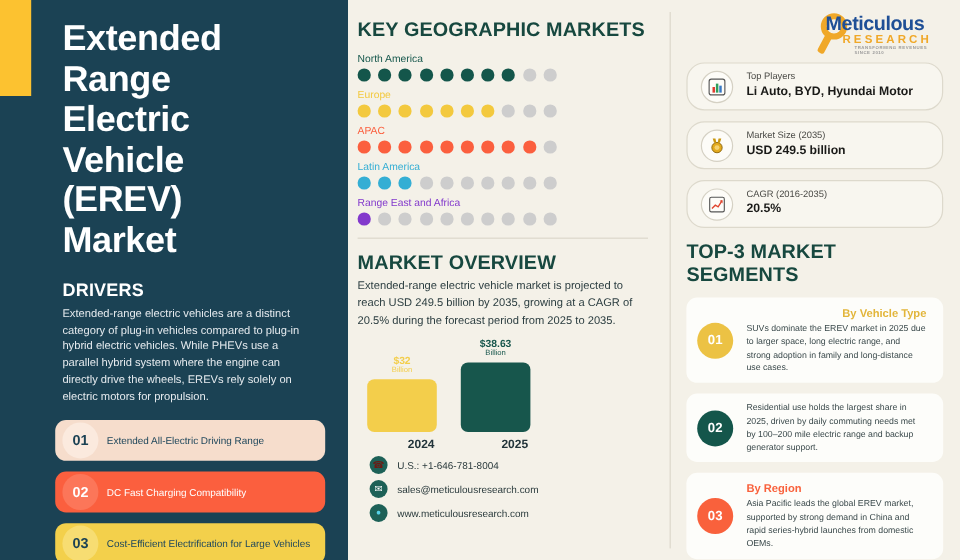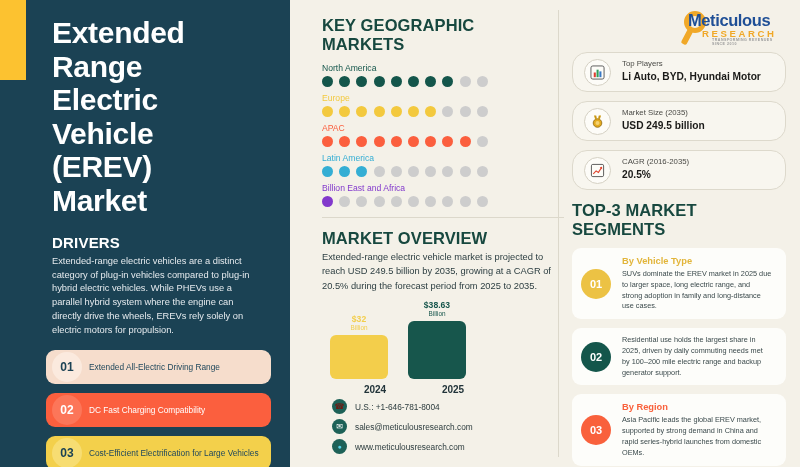--- a/index.html
+++ b/index.html
@@ -57,21 +57,21 @@
   .driver-label {
     font-size: 8.3px; line-height: 1.35; padding-left: 7px; padding-right: 8px;
   }
   .d1 .driver-label { color: #20485c; text-align: right; }
   .d2 .driver-label { color: #ffffff; }
   .d3 .driver-label { color: #20485c; }
 
   
   .mid-col {
     flex: 0 0 268px; width: 268px; height: 467px;
-    padding: 16px 12px 0 32px; position: relative;
+    padding: 16px 12px 0 8px; position: relative;
   }
   .section-title {
     font-size: 16.5px; font-weight: bold; color: #17483f; letter-spacing: 0.1px;
   }
   .geo-list { margin-top: 9px; }
   .geo-row { margin-bottom: 6px; }
   .geo-name { font-size: 8.6px; font-weight: normal; margin-bottom: 3px; }
   .dots { display: flex; gap: 6.2px; }
   .dot { width: 11px; height: 11px; border-radius: 50%; background: #cdcdcd; }
 
@@ -155,21 +155,21 @@
   .seg-num {
     flex: 0 0 30px; width: 30px; height: 30px; border-radius: 50%;
     display: flex; align-items: center; justify-content: center;
     font-size: 11px; font-weight: bold; color: #ffffff;
   }
   .seg-num.s1 { background: #ecc244; }
   .seg-num.s2 { background: #14564b; }
   .seg-num.s3 { background: #f9613c; }
   .seg-txt { margin-left: 11px; padding-right: 4px; }
   .seg-head { font-size: 9.3px; font-weight: bold; line-height: 1.4; margin-bottom: 1px; }
-  .seg-head.s1 { color: #e2b53a; }
+  .seg-head.s1 { color: #e2b53a; text-align: right; }
   .seg-head.s2 { color: #14564b; }
   .seg-head.s3 { color: #f9613c; }
   .seg-body { font-size: 7.3px; line-height: 1.48; color: #3b4a4c; }
 </style>
 </head>
 <body>
 
 <div class="page">
 
   <div class="left-panel">
@@ -251,21 +251,21 @@
             <span class="dot"></span>
             <span class="dot"></span>
             <span class="dot"></span>
             <span class="dot"></span>
             <span class="dot"></span>
             <span class="dot"></span>
             <span class="dot"></span>
           </div>
         </div>
         <div class="geo-row">
-          <div class="geo-name" style="color: rgb(130, 57, 204);">Billion East and Africa</div>
+          <div class="geo-name" style="color: rgb(130, 57, 204);">Range East and Africa</div>
           <div class="dots">
             <span class="dot" style="background: rgb(130, 57, 204);"></span>
             <span class="dot"></span>
             <span class="dot"></span>
             <span class="dot"></span>
             <span class="dot"></span>
             <span class="dot"></span>
             <span class="dot"></span>
             <span class="dot"></span>
             <span class="dot"></span>

